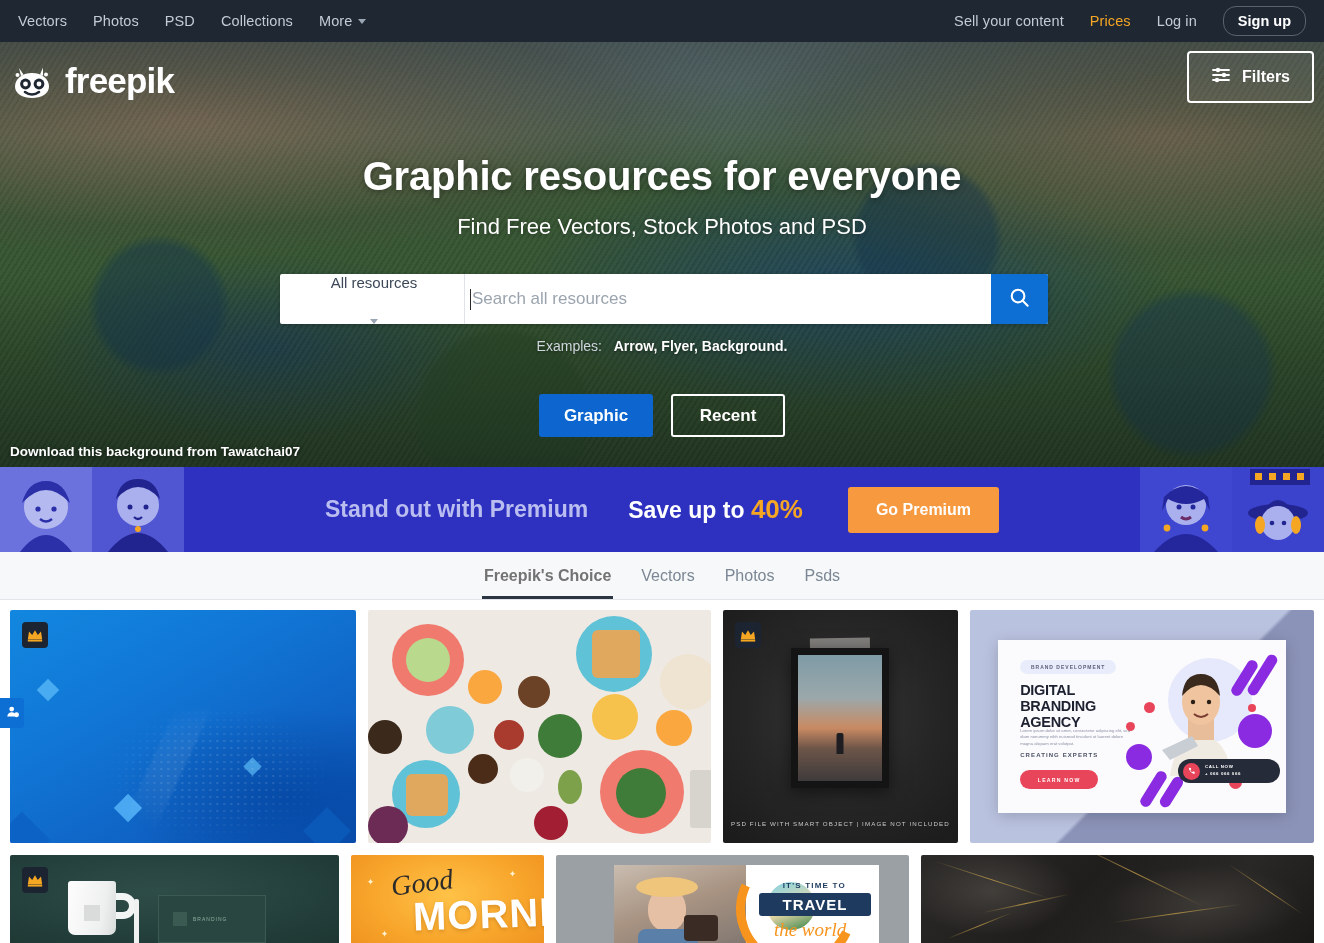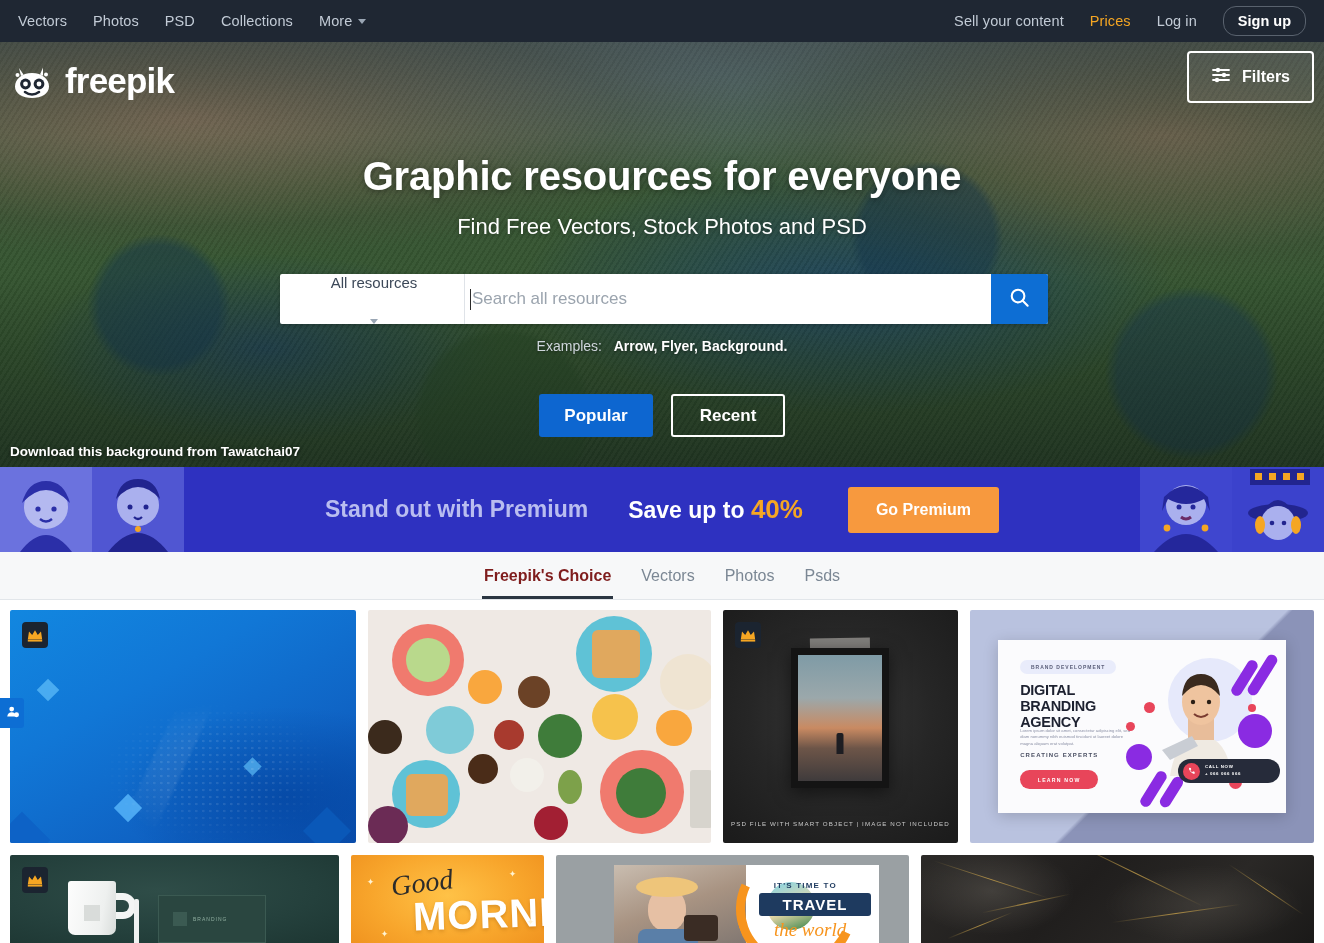--- a/index.html
+++ b/index.html
@@ -178,21 +178,21 @@
   .tabs-wrap {
     height: 48px; width: 100%; background: #f7f8f9;
     display: flex; align-items: flex-end; justify-content: center;
     border-bottom: 1px solid #e2e6ea;
   }
   .tabs { display: flex; gap: 26px; }
   .tab {
     font-size: 16px; color: #7b8794; padding: 0 2px 11px; cursor: pointer;
     border-bottom: 3px solid transparent;
   }
-  .tab.active { color: #7f1d1d; font-weight: bold; border-bottom-color: #2b3642; }
+  .tab.active { color: #737373; font-weight: bold; border-bottom-color: #2b3642; }
 
   
   .grid-area { position: relative; background: #ffffff; padding: 10px 10px 0; }
   .grid-row { display: flex; gap: 12px; margin-bottom: 12px; }
   .card { position: relative; overflow: hidden; border-radius: 2px; cursor: pointer; }
   .row1 { height: 233px; }
   .row2 { height: 90px; }
 
   .crown-badge {
     position: absolute; top: 12px; left: 12px; width: 26px; height: 26px;
@@ -365,21 +365,21 @@
     border-radius: 50%; background: linear-gradient(160deg,#7fd3e8 0%,#e8d8a8 55%,#2f7f46 100%);
     border: 3px solid #fff;
   }
   .tv-swoosh {
     position: absolute; left: 122px; top: -16px; width: 120px; height: 120px;
     border: 9px solid #f7941d; border-radius: 50%;
     border-right-color: transparent; border-top-color: transparent;
     transform: rotate(-20deg);
   }
   .tv-its {
-    position: absolute; right: 42px; top: 16px;
+    position: absolute; right: 33px; top: 16px;
     font-size: 8px; font-weight: bold; color: #1e3a5f; letter-spacing: 1.2px; text-align: center;
   }
   .tv-travel {
     position: absolute; right: 8px; top: 28px; width: 112px; height: 23px;
     background: #1e3a5f; border-radius: 3px; color: #fff;
     font-size: 15px; font-weight: bold; letter-spacing: 1px;
     display: flex; align-items: center; justify-content: center;
   }
   .tv-world {
     position: absolute; right: 28px; top: 54px;
@@ -491,21 +491,21 @@
         </span>
       </button>
     </div>
 
     <div class="examples">
       <span class="ex-label">Examples:</span>
       &nbsp;&nbsp;<span class="ex-link">Arrow, Flyer, Background.</span>
     </div>
 
     <div class="toggle-row">
-      <div class="toggle-btn active">Popular</div>
+      <div class="toggle-btn active">Graphic</div>
       <div class="toggle-btn ghost">Recent</div>
     </div>
 
     <div class="bg-credit">Download this background from Tawatchai07</div>
   </div>
 </div>
 
 <div class="premium">
   <div class="avatars left">
     <div class="avt" style="background:#5b63d8;">

